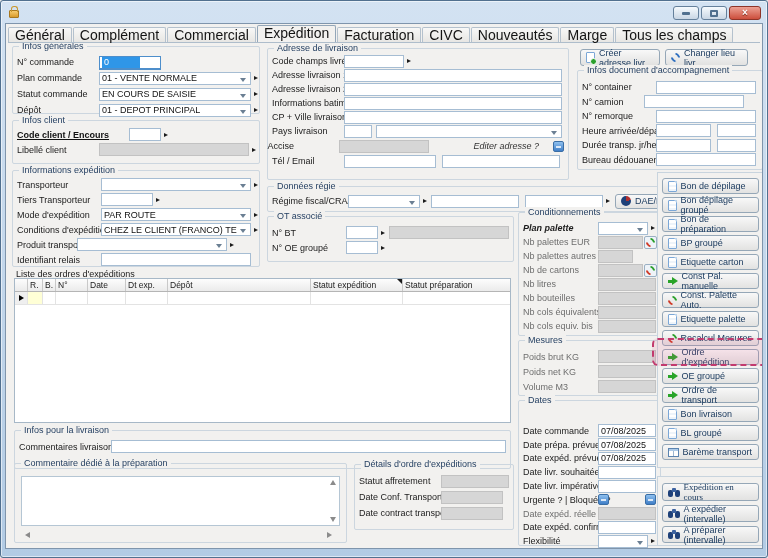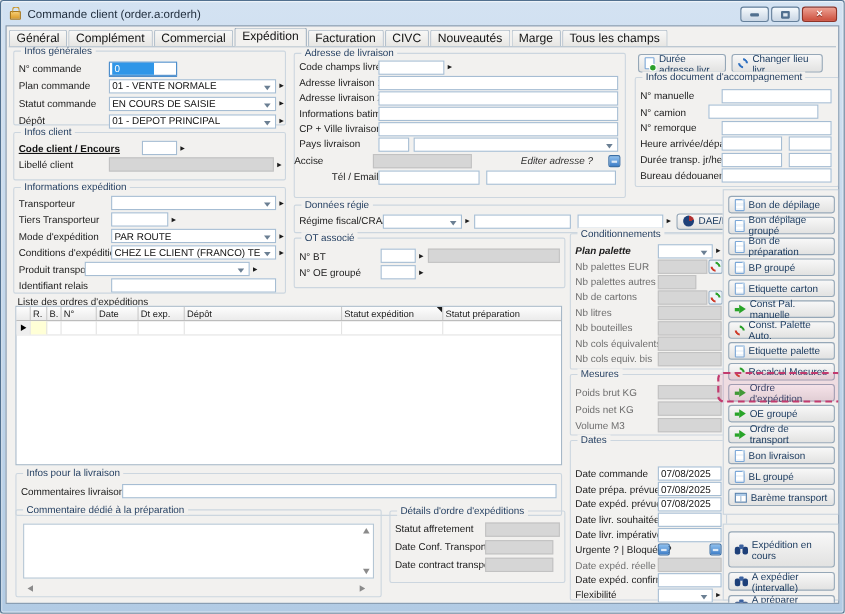--- a/index.html
+++ b/index.html
@@ -15,21 +15,21 @@
   .g-min{width:8px;height:3px;background:#51708f;border-radius:1px;}
   .g-max{width:8px;height:7px;border:2px solid #51708f;border-radius:1px;}
   .g-close{color:#fff;font-weight:bold;font-size:10px;line-height:10px;text-shadow:0 1px 1px #7c2417;}
   .ic-lock{width:10px;height:8px;background:linear-gradient(#f7cb6d,#d99b2b);border:1px solid #a8781f;border-radius:1px;position:relative;margin:2px 6px 0 4px;flex:none;}
   .ic-lock::before{content:"";position:absolute;left:1px;top:-5px;width:5px;height:5px;border:1.5px solid #c9982f;border-bottom:none;border-radius:3px 3px 0 0;}
 
   .client{position:relative;height:526px;background:#f2f1ef;border:1px solid #7f95ac;overflow:hidden;}
 
   
   .tabstrip{position:absolute;left:2px;top:2px;right:2px;height:17px;display:flex;align-items:flex-end;border-bottom:1px solid #aebdcb;z-index:5;}
-  .tab{font-size:11px;color:#141414;padding:2px 6px 2px 6px;border:1px solid #b4c1cd;border-bottom:none;
+  .tab{font-size:14px;color:#141414;padding:2px 6px 2px 6px;border:1px solid #b4c1cd;border-bottom:none;
     background:linear-gradient(#f8f8f7,#e7e6e3);margin-right:1px;border-radius:2px 2px 0 0;height:15px;line-height:11px;}
   .tab.active{background:#f2f1ef;height:17px;position:relative;z-index:6;border-color:#93a6b8;font-weight:normal;}
 
   
   .grp{position:absolute;border:1px solid #ccd6df;border-radius:2px;}
   .gtitle{position:absolute;top:-6px;left:6px;background:#f2f1ef;padding:0 3px;font-size:9px;line-height:10px;color:#1f3b5e;white-space:nowrap;}
   .plainlabel{position:absolute;font-size:9px;color:#1f3b5e;white-space:nowrap;}
   .row{display:flex;align-items:center;padding:0 4px;white-space:nowrap;}
   .lb{font-size:9px;color:#1b1b1b;flex:none;}
   .lb.gray{color:#6e6e6e;}
@@ -91,21 +91,20 @@
   .panel{position:absolute;border:1px solid #c8d4de;background:#f2f1ef;display:flex;flex-direction:column;align-items:center;}
   .panel .btn{width:97px;margin-top:3px;flex:none;}
   .highlight{position:absolute;border:2px dashed #c23a6e;border-radius:6px;background:rgba(226,93,140,.14);z-index:8;pointer-events:none;}
 </style>
 </head>
 <body>
 
 <div class="window">
   <div class="titlebar">
     <span class="ic-lock"></span>
-    <span class="wtitle">Commande client (order.a:orderh)</span>
     <div class="winbtns">
       <div class="wbtn">
           <span class="g-min"></span>
         </div>
       <div class="wbtn">
           <span class="g-max"></span>
         </div>
       <div class="wbtn close">
           <span class="g-close">×</span>
         </div>
@@ -282,21 +281,21 @@
         <span class="lb" style="width:72px;">Pays livraison</span>
         <span class="tb" style="width:28px;"></span>
         <span class="tb sel" style="width:186px;margin-left:4px;"></span>
       </div>
       <div class="row" style="height:16px;justify-content:flex-end;">
         <span class="lb" style="width:72px;">Accise</span>
         <span class="tb g" style="width:90px;"></span>
         <span class="lb it" style="margin-left:44px;">Editer adresse ?</span>
         <span class="toggle" style="margin-left:14px;"></span>
       </div>
-      <div class="row" style="height:14px;text-align:right;">
+      <div class="row" style="height:14px;">
         <span class="lb" style="width:72px;">Tél / Email</span>
         <span class="tb" style="width:92px;"></span>
         <span class="tb" style="width:118px;margin-left:6px;"></span>
       </div>
     </div>
 
     <div class="grp" style="left:261px;top:162px;width:392px;height:26px;">
       <span class="gtitle">Données régie</span>
       <div class="row" style="height:16px;margin-top:6px;">
         <span class="lb" style="width:76px;">Régime fiscal/CRA/DAE</span>
@@ -449,31 +448,31 @@
         <span class="tb g" style="width:62px;"></span>
       </div>
       <div class="row" style="height:16px;">
         <span class="lb" style="width:82px;">Date contract transport</span>
         <span class="tb g" style="width:62px;"></span>
       </div>
     </div>
 
     <div class="btn" style="position:absolute;left:574px;top:25px;width:80px;height:17px;">
       <span class="ic-newdoc"></span>
-        <span>Durée adresse livr.</span>
+        <span>Créer adresse livr.</span>
     </div>
     <div class="btn" style="position:absolute;left:659px;top:25px;width:83px;height:17px;">
       <span class="ic-bluearrows"></span>
         <span>Changer lieu livr.</span>
     </div>
 
     <div class="grp" style="left:571px;top:46px;width:186px;height:100px;">
       <span class="gtitle">Infos document d'accompagnement</span>
       <div class="row" style="height:14.5px;margin-top:9px;">
-        <span class="lb" style="width:74px;">N° manuelle</span>
+        <span class="lb" style="width:74px;">N° container</span>
         <span class="tb" style="width:100px;"></span>
       </div>
       <div class="row" style="height:14.5px;">
         <span class="lb" style="width:62px;">N° camion</span>
         <span class="tb" style="width:100px;"></span>
       </div>
       <div class="row" style="height:14.5px;">
         <span class="lb" style="width:74px;">N° remorque</span>
         <span class="tb" style="width:100px;"></span>
       </div>
@@ -552,21 +551,21 @@
         </div>
       <div class="btn">
           <span class="ic-table"></span>
           <span>Barème transport</span>
         </div>
     </div>
 
     <div class="highlight" style="left:646px;top:314px;width:115px;height:28px;"></div>
 
     <div class="panel" style="left:651px;top:452px;width:106px;height:70px;padding-top:2px;">
-      <div class="btn" style="height:33px;margin-top:4px;">
+      <div class="btn" style="height:18px;margin-top:4px;font-family:Liberation Serif, serif;">
           <span class="ic-binoc"></span>
           <span>Expédition en cours</span>
         </div>
       <div class="btn" style="height:17px;margin-top:4px;">
           <span class="ic-binoc"></span>
           <span>A expédier (intervalle)</span>
         </div>
       <div class="btn" style="height:17px;margin-top:4px;">
           <span class="ic-binoc"></span>
           <span>A préparer (intervalle)</span>

